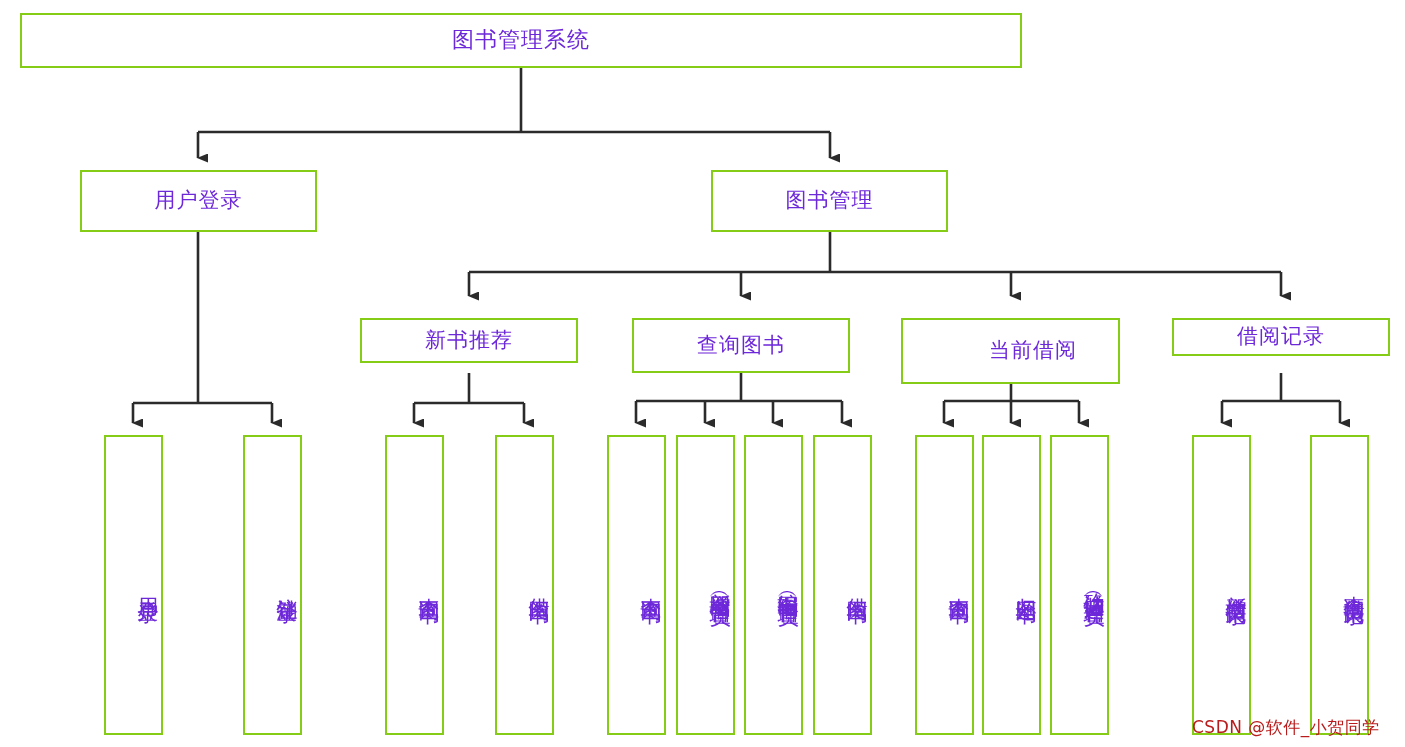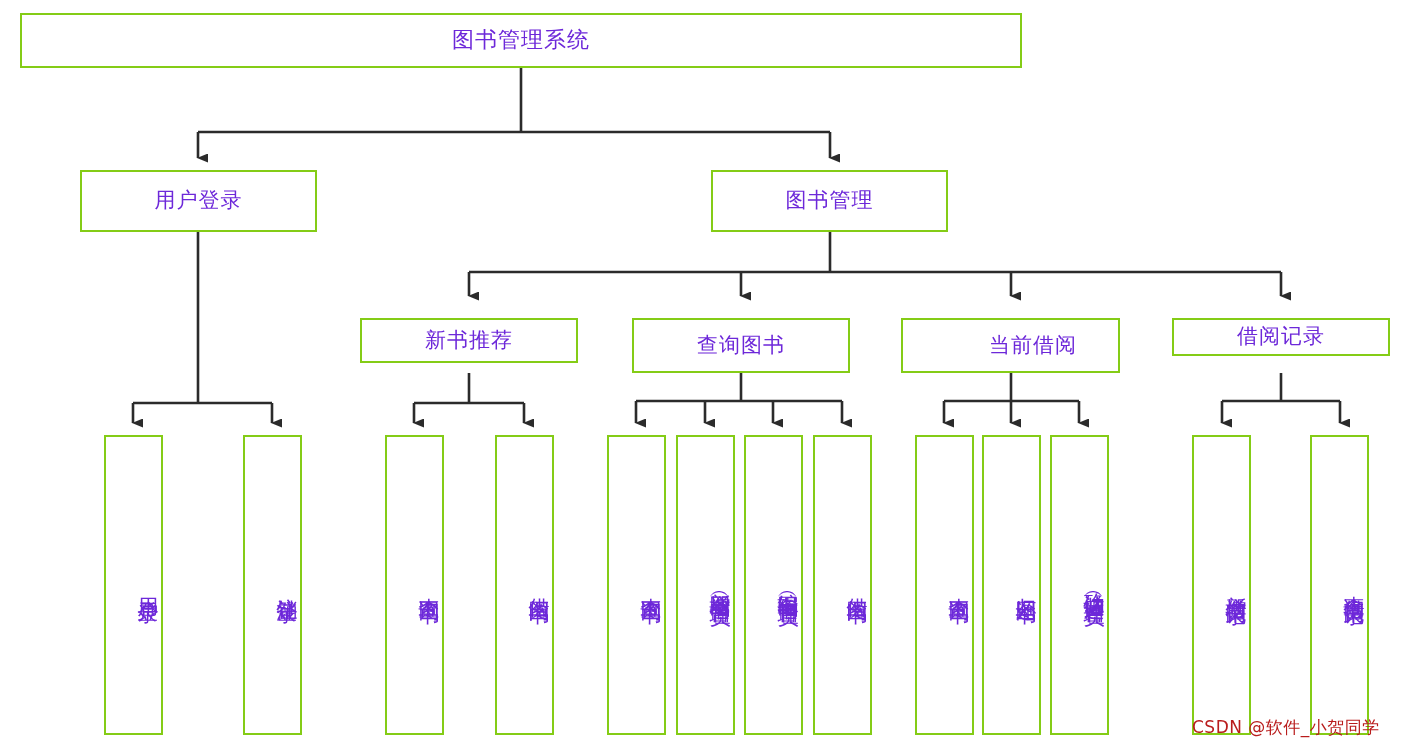--- a/index.html
+++ b/index.html
@@ -123,21 +123,21 @@
     </g>
   </svg>
 
   <div class="node h root" style="left:20px; top:13px; width:1002px; height:55px;">图书管理系统</div>
 
   <div class="node h" style="left:80px; top:170px; width:237px; height:62px;">用户登录</div>
   <div class="node h" style="left:711px; top:170px; width:237px; height:62px;">图书管理</div>
 
   <div class="node h" style="left:360px; top:318px; width:218px; height:45px;">新书推荐</div>
   <div class="node h" style="left:632px; top:318px; width:218px; height:55px;">查询图书</div>
-  <div class="node h" style="left:901px; top:318px; width:219px; height:55px;padding-left:45px;">当前借阅</div>
+  <div class="node h" style="left:901px; top:318px; width:219px; height:66px;padding-left:45px;">当前借阅</div>
   <div class="node h" style="left:1172px; top:318px; width:218px; height:38px;">借阅记录</div>
 
   <div class="node v" style="left:104px; top:435px; width:59px; height:300px;">
     <span class="vtext">用户登录</span>
   </div>
   <div class="node v" style="left:243px; top:435px; width:59px; height:300px;">
     <span class="vtext">注销登录</span>
   </div>
 
   <div class="node v" style="left:385px; top:435px; width:59px; height:300px;">

